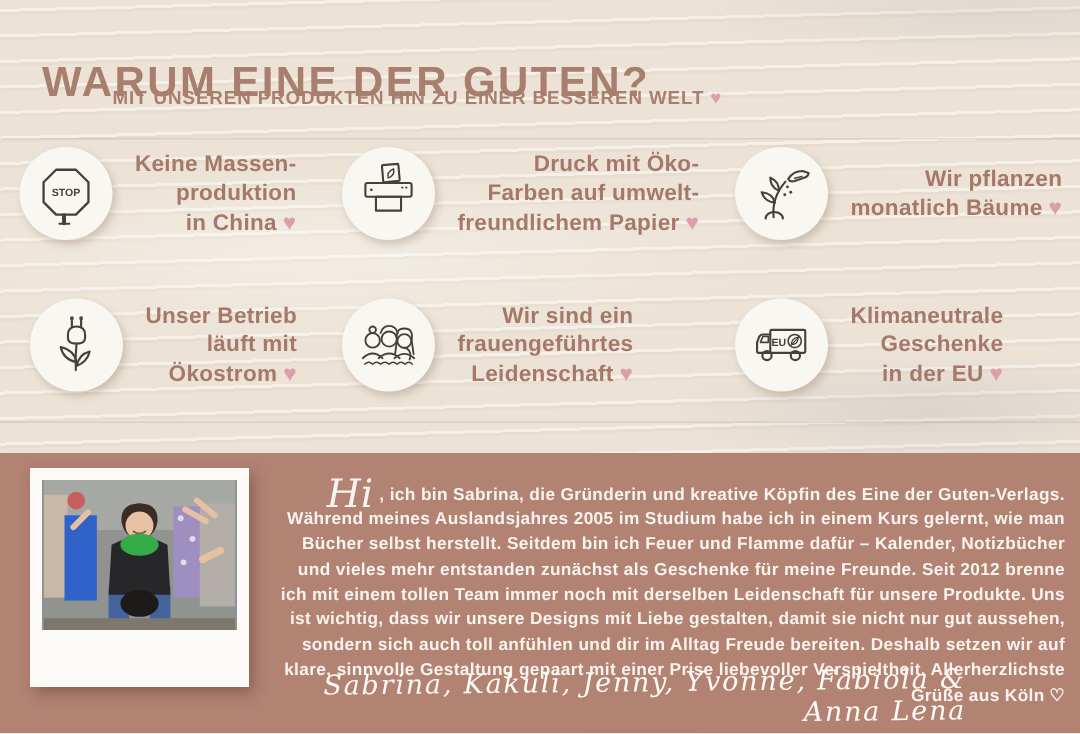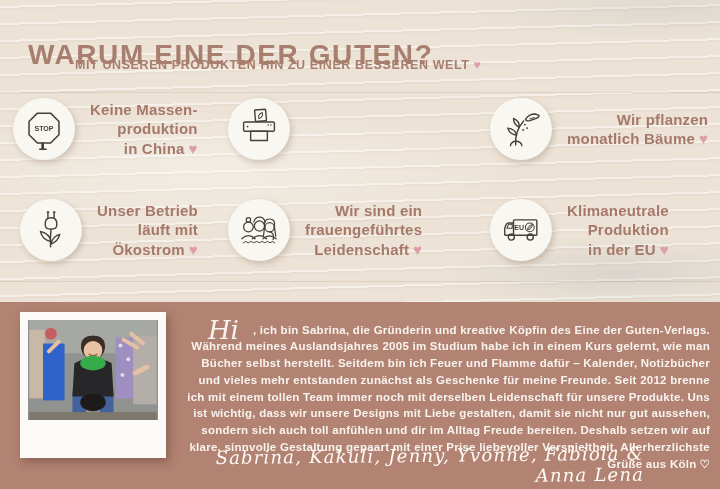--- a/index.html
+++ b/index.html
@@ -46,21 +46,21 @@
   }
   .photo{display:block;width:130px;height:100px;background:#8f9196;}
   .about-text{
     position:absolute;left:182px;top:8px;width:528px;
     color:#f8f3ee;font-size:11.5px;font-weight:bold;
     line-height:16.8px;letter-spacing:.25px;
   }
   .hi-script{
     font-family:"DejaVu Serif",serif;font-style:italic;font-weight:normal;
     font-size:26px;line-height:0;vertical-align:-5px;letter-spacing:0;
-    margin-right:14px;
+    margin-right:4px;
   }
   .p-heart{margin-left:3px;}
   .signature{
     position:absolute;left:184px;top:143px;width:460px;
     font-family:"DejaVu Serif",serif;font-style:italic;
     font-size:18px;color:#fdfaf6;letter-spacing:1.2px;
     transform:rotate(-.6deg);
   }
 </style>
 </head>
@@ -95,20 +95,23 @@
           <rect x="41" y="6" width="25" height="26" rx="1.5"></rect>
           <path d="M49 26 q-2 -9 9 -13 q2 8 -6 12 z" stroke-width="2.2"></path>
         </g>
         <rect x="15" y="34" width="70" height="21" rx="3"></rect>
         <circle cx="24" cy="44.5" r="2" fill="#45413a" stroke="none"></circle>
         <circle cx="71" cy="41" r="1.7" fill="#45413a" stroke="none"></circle>
         <circle cx="77" cy="41" r="1.7" fill="#45413a" stroke="none"></circle>
         <rect x="31" y="55" width="38" height="21"></rect>
       </svg>
     </div>
+    <div class="feature-text"><span>Druck mit Öko-
+Farben auf umwelt-
+freundlichem Papier</span><span class="heart">♥</span></div>
   </div>
 
   <div class="feature" style="left:490px;top:98px">
     <div class="icon-circle">
       <svg viewBox="0 0 100 100" width="44" height="44" fill="none" stroke="#45413a" stroke-width="3.2" stroke-linecap="round" stroke-linejoin="round">
         <path d="M26 88 a13 10 0 0 1 26 0"></path>
         <path d="M38 86 C36 66 42 48 56 32"></path>
         <path d="M40 64 Q24 62 20 48 Q37 50 40 64 z"></path>
         <path d="M46 46 Q33 40 33 26 Q47 32 46 46 z"></path>
         <path d="M60 28 q8 -12 22 -12 l9 3 q0 6 -9 8 l-12 4 q-7 2 -10 -3 z"></path>
@@ -171,21 +174,21 @@
         <circle cx="70" cy="44" r="10" stroke-width="2.4"></circle>
         <path d="M65 49 q0 -9 10 -11 q1 9 -7 11 z" stroke-width="2"></path>
         <path d="M64 51 L77 37" stroke-width="1.8"></path>
         <path d="M33 34 h-11 q-4 0 -6 4 l-3 8 v14 q0 2 2.5 2 h17.5"></path>
         <path d="M30 37 h-8 l-4 9 h12 z" stroke-width="2.4"></path>
         <circle cx="28" cy="66" r="7"></circle>
         <circle cx="71" cy="66" r="7"></circle>
       </svg>
     </div>
     <div class="feature-text"><span>Klimaneutrale
-Produktion
+Geschenke
 in der EU</span><span class="heart">♥</span></div>
   </div>
 
   <div class="about-panel">
 
     <div class="polaroid">
       <svg class="photo" viewBox="0 0 130 102">
         <rect x="0" y="0" width="130" height="102" fill="#90938f"></rect>
         <rect x="0" y="0" width="130" height="34" fill="#a6a8a4"></rect>
         <rect x="0" y="10" width="16" height="70" fill="#c9b8a6"></rect>

